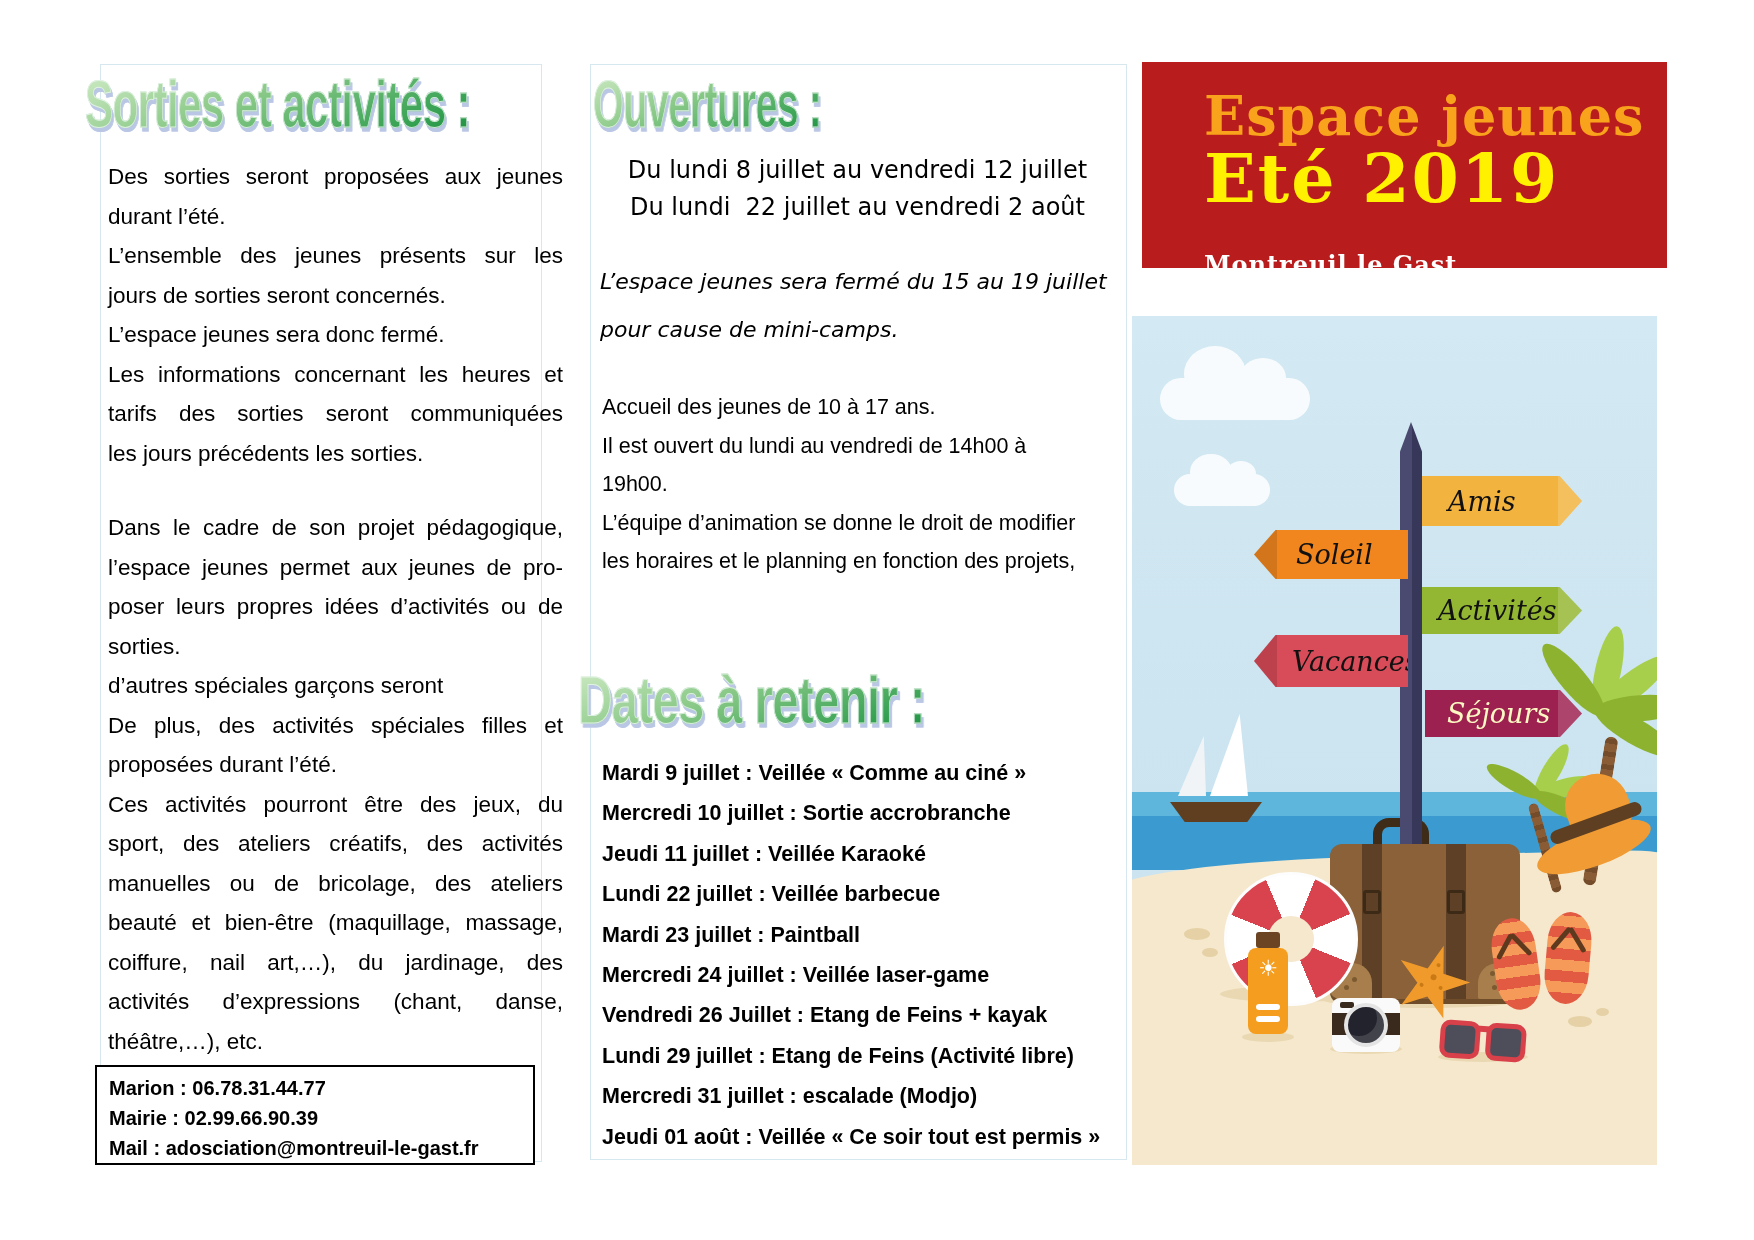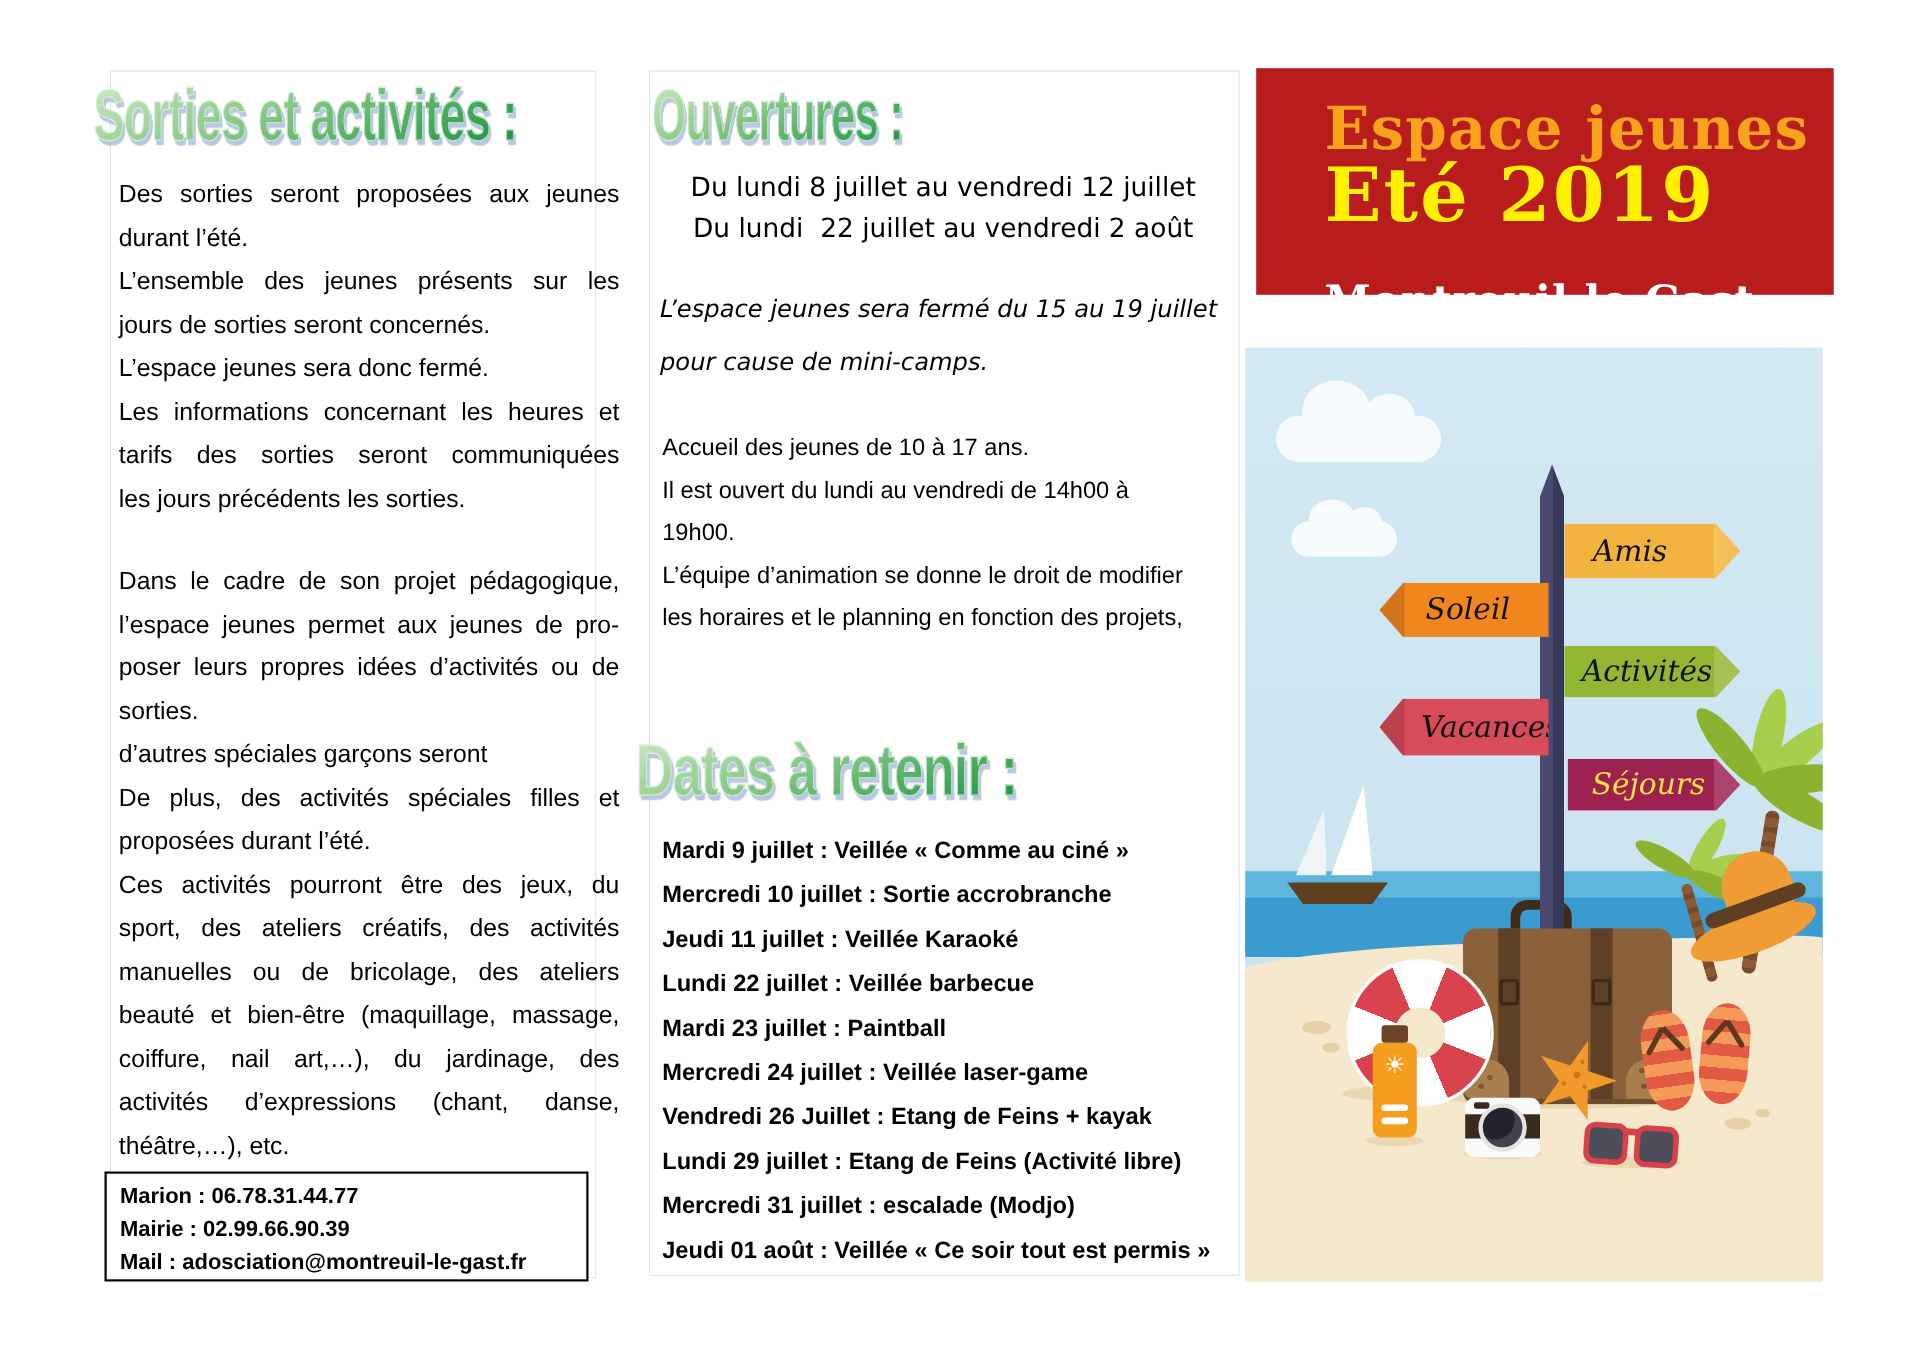--- a/index.html
+++ b/index.html
@@ -45,21 +45,21 @@
   #info-lines{position:absolute;left:602px;top:388px;width:560px;font-size:21.5px;}
   #info-lines .tl{height:38.6px;line-height:38.6px;white-space:pre;}
   #dates-list{position:absolute;left:602px;top:753px;width:560px;font-size:21.5px;font-weight:bold;}
   #dates-list .tl{height:40.4px;line-height:40.4px;white-space:pre;}
 
   
   #black-box{position:absolute;left:1142px;top:62px;width:525px;height:206px;background:#b91c1c;}
   #black-box .hl{position:absolute;left:62px;white-space:pre;font-family:"DejaVu Serif",serif;font-weight:bold;}
   #hl1{top:22px;font-size:54px;color:#F9A21B;letter-spacing:1px;}
   #hl2{top:76px;font-size:68px;color:#FFF100;letter-spacing:2px;}
-  #hl3{top:188px;font-size:38px;color:#FFFFFF;letter-spacing:1px;}
+  #hl3{top:188px;font-size:24px;color:#FFFFFF;letter-spacing:1px;}
 
   
   #illustration{position:absolute;left:1132px;top:316px;width:525px;height:849px;
     background:linear-gradient(180deg,#d3e9f3 0%,#cbe4f0 60%);overflow:hidden;}
   #illustration *{position:absolute;}
 
   .cloud{background:#fbfdfe;border-radius:999px;opacity:.95;}
   .cloud::before,.cloud::after{content:"";position:absolute;background:inherit;border-radius:50%;}
   #cloud1{left:28px;top:62px;width:150px;height:42px;}
   #cloud1::before{width:62px;height:56px;top:-32px;left:24px;}
@@ -101,21 +101,21 @@
   .sign{z-index:5;display:flex;align-items:center;
      font-family:"DejaVu Serif",serif;font-style:italic;font-size:27px;color:#111;}
   .sign.right{clip-path:polygon(0 0,86% 0,100% 50%,86% 100%,0 100%);}
   .sign.left{clip-path:polygon(14% 0,100% 0,100% 100%,14% 100%,0 50%);}
   .sign.right::after{content:"";position:absolute;right:0;top:0;bottom:0;width:15%;background:rgba(255,255,255,.16);}
   .sign.left::after{content:"";position:absolute;left:0;top:0;bottom:0;width:15%;background:rgba(0,0,0,.12);}
   #sign-amis{left:290px;top:160px;width:160px;height:50px;background:#F2B33F;padding-left:26px;box-sizing:border-box;}
   #sign-soleil{left:122px;top:214px;width:154px;height:49px;background:#F1861F;padding-left:42px;box-sizing:border-box;}
   #sign-activites{left:290px;top:271px;width:160px;height:47px;background:#94B733;padding-left:16px;box-sizing:border-box;}
   #sign-vacances{left:122px;top:319px;width:154px;height:52px;background:#D84B58;padding-left:38px;box-sizing:border-box;}
-  #sign-sejours{left:293px;top:374px;width:157px;height:47px;background:#9C2150;padding-left:22px;box-sizing:border-box;color:#fde047;}
+  #sign-sejours{left:293px;top:374px;width:157px;height:47px;background:#9C2150;padding-left:22px;box-sizing:border-box;color:#fef9c3;}
 
   .palm{z-index:4;}
   .trunk{width:13px;background:#8a5c35;border-radius:8px;
     background-image:repeating-linear-gradient(0deg,rgba(60,35,15,.28) 0 5px,transparent 5px 13px);}
   #trunk-big{left:462px;top:420px;height:150px;transform:rotate(9deg);}
   #trunk-small{left:408px;top:486px;height:92px;transform:rotate(-16deg);width:10px;}
   .leaf{width:92px;height:26px;border-radius:50%;background:#a8cf4b;transform-origin:6% 50%;}
   .leaf.dark{background:#8db230;}
   .leaf.s{width:62px;height:18px;}
   #palm-big-fronds{left:462px;top:382px;}

